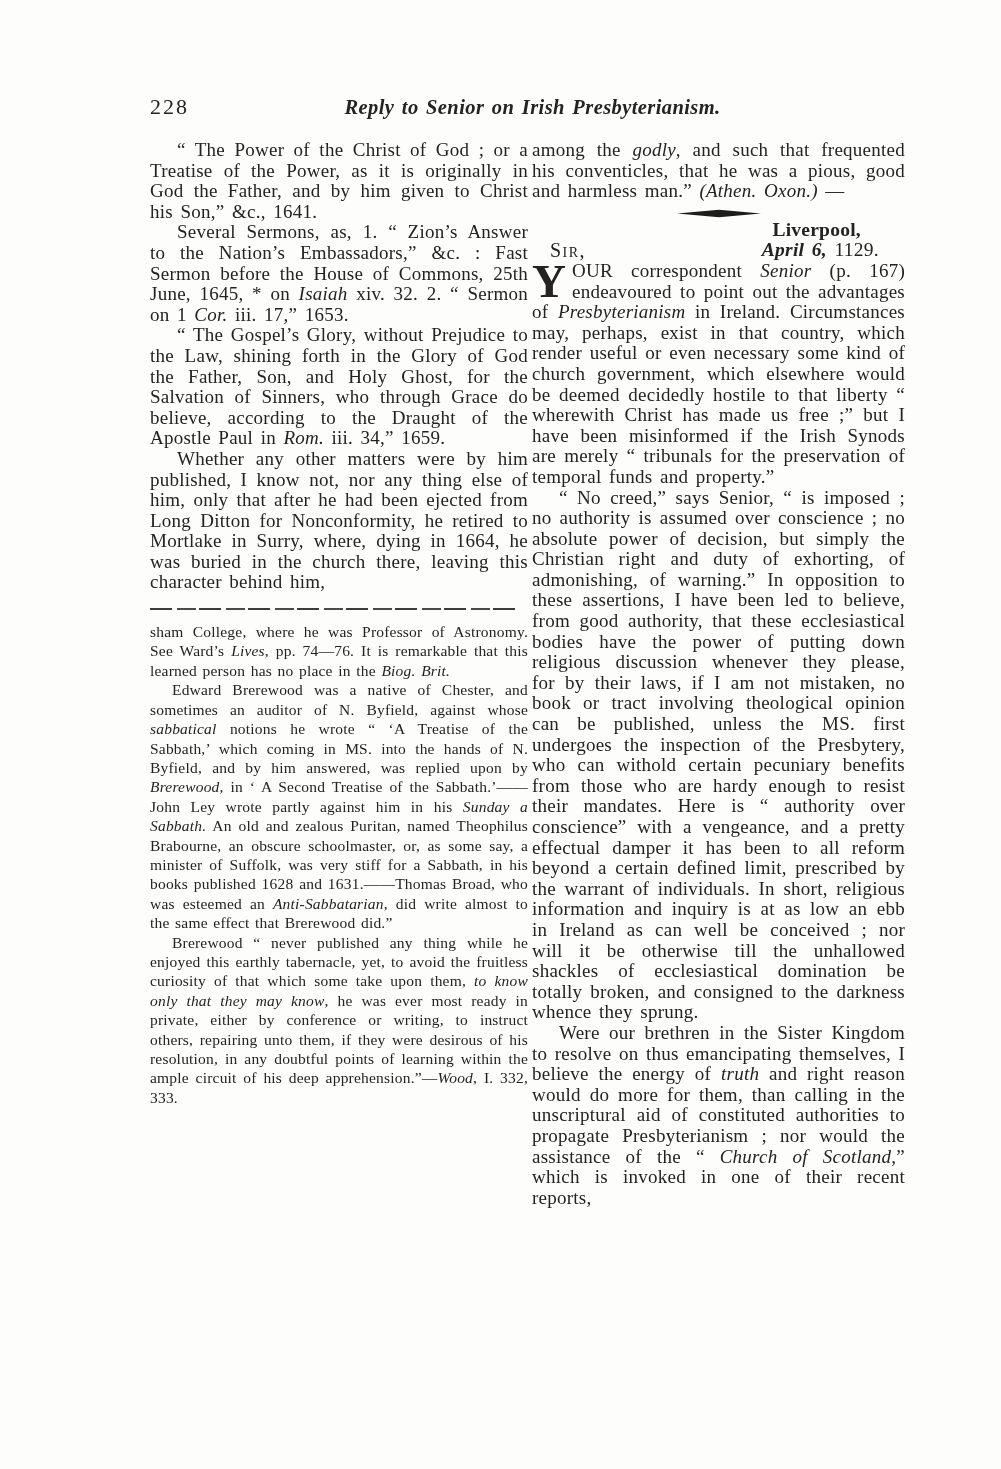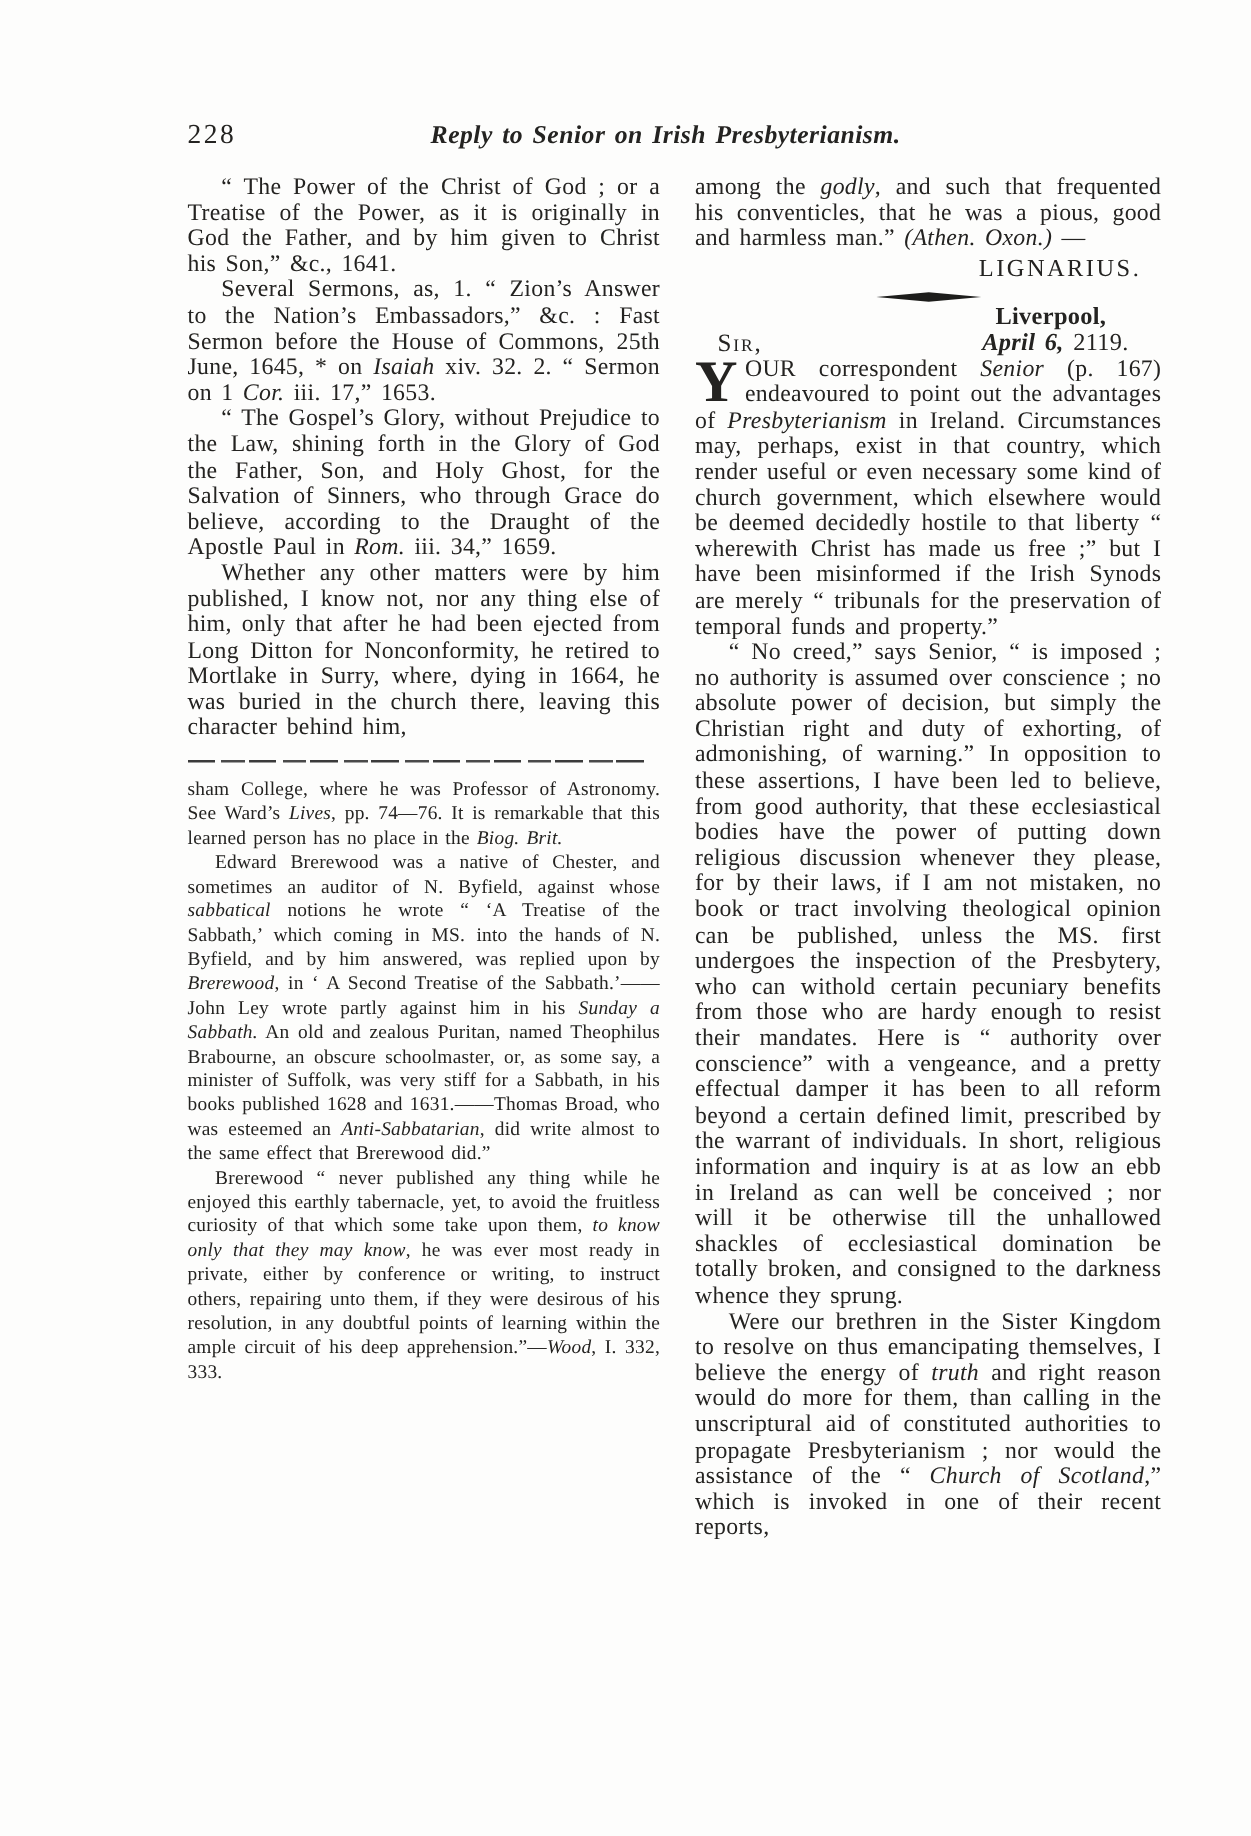--- a/index.html
+++ b/index.html
@@ -20,21 +20,21 @@
 
   .page-header { display: flex; align-items: baseline; margin-bottom: 20px; }
   .page-number { font-size: 22px; letter-spacing: 2px; width: 120px; }
   .running-title {
     flex: 1; text-align: center;
     font-style: italic; font-weight: bold;
     font-size: 20.5px; letter-spacing: 0.4px; word-spacing: 2px;
     padding-right: 118px;
   }
 
-  .columns { display: grid; grid-template-columns: 378px 373px; column-gap: 28px; }
+  .columns { display: grid; grid-template-columns: 378px 373px; column-gap: 4px; }
 
   .body-text {
     font-size: 19px; line-height: 20.6px;
     text-align: justify;
     letter-spacing: 0.25px; word-spacing: 2.5px;
   }
   p { margin: 0; }
   .indent { text-indent: 27px; }
 
   .footnote-divider {
@@ -94,31 +94,30 @@
         <div class="footnote">
           <p><span>sham College, where he was Professor of Astronomy. See Ward’s </span><i>Lives</i><span>, pp. 74—76. It is remarkable that this learned person has no place in the </span><i>Biog. Brit.</i></p>
           <p class="indent"><span>Edward Brerewood was a native of Chester, and sometimes an auditor of N. Byfield, against whose </span><i>sabbatical</i><span> notions he wrote “ ‘A Treatise of the Sabbath,’ which coming in MS. into the hands of N. Byfield, and by him answered, was replied upon by </span><i>Brerewood</i><span>, in ‘ A Second Treatise of the Sabbath.’——John Ley wrote partly against him in his </span><i>Sunday a Sabbath.</i><span> An old and zealous Puritan, named Theophilus Brabourne, an obscure schoolmaster, or, as some say, a minister of Suffolk, was very stiff for a Sabbath, in his books published 1628 and 1631.——Thomas Broad, who was esteemed an </span><i>Anti-Sabbatarian</i><span>, did write almost to the same effect that Brerewood did.”</span></p>
           <p class="indent"><span>Brerewood “ never published any thing while he enjoyed this earthly tabernacle, yet, to avoid the fruitless curiosity of that which some take upon them, </span><i>to know only that they may know</i><span>, he was ever most ready in private, either by conference or writing, to instruct others, repairing unto them, if they were desirous of his resolution, in any doubtful points of learning within the ample circuit of his deep apprehension.”—</span><i>Wood</i><span>, I. 332, 333.</span></p>
         </div>
       </div>
 
       <div class="column body-text">
         <p><span>among the </span><i>godly</i><span>, and such that frequented his conventicles, that he was a pious, good and harmless man.” </span><i>(Athen. Oxon.)</i><span> —</span></p>
 
-        <div class="signature">LIGNARIUS.</div>
 
         <svg class="swell-rule" width="84" height="9" viewBox="0 0 84 9" aria-hidden="true">
           <polygon points="0,4.5 42,0.7 84,4.5 42,8.3" fill="#1d1d1b"></polygon>
         </svg>
 
         <div class="place-line">Liverpool,</div>
 
         <div class="salutation-row">
           <span class="salutation">Sir,</span>
-          <span class="date-line"><i>April 6,</i><span> 2119.</span></span>
+          <span class="date-line"><i>April 6,</i><span> 1129.</span></span>
         </div>
 
         <p>
           <span class="drop-cap">Y</span><span><span>OUR correspondent </span><i>Senior</i><span> (p. 167) endeavoured to point out the advantages of </span><i>Presbyterianism</i><span> in Ireland. Circumstances may, perhaps, exist in that country, which render useful or even necessary some kind of church government, which elsewhere would be deemed decidedly hostile to that liberty “ wherewith Christ has made us free ;” but I have been misinformed if the Irish Synods are merely “ tribunals for the preservation of temporal funds and property.”</span></span>
         </p>
         <p class="indent"><span>“ No creed,” says Senior, “ is imposed ; no authority is assumed over conscience ; no absolute power of decision, but simply the Christian right and duty of exhorting, of admonishing, of warning.” In opposition to these assertions, I have been led to believe, from good authority, that these ecclesiastical bodies have the power of putting down religious discussion whenever they please, for by their laws, if I am not mistaken, no book or tract involving theological opinion can be published, unless the MS. first undergoes the inspection of the Presbytery, who can withold certain pecuniary benefits from those who are hardy enough to resist their mandates. Here is “ authority over conscience” with a vengeance, and a pretty effectual damper it has been to all reform beyond a certain defined limit, prescribed by the warrant of individuals. In short, religious information and inquiry is at as low an ebb in Ireland as can well be conceived ; nor will it be otherwise till the unhallowed shackles of ecclesiastical domination be totally broken, and consigned to the darkness whence they sprung.</span></p>
         <p class="indent"><span>Were our brethren in the Sister Kingdom to resolve on thus emancipating themselves, I believe the energy of </span><i>truth</i><span> and right reason would do more for them, than calling in the unscriptural aid of constituted authorities to propagate Presbyterianism ; nor would the assistance of the “ </span><i>Church of Scotland</i><span>,” which is invoked in one of their recent reports,</span></p>
       </div>
 
     </div>

